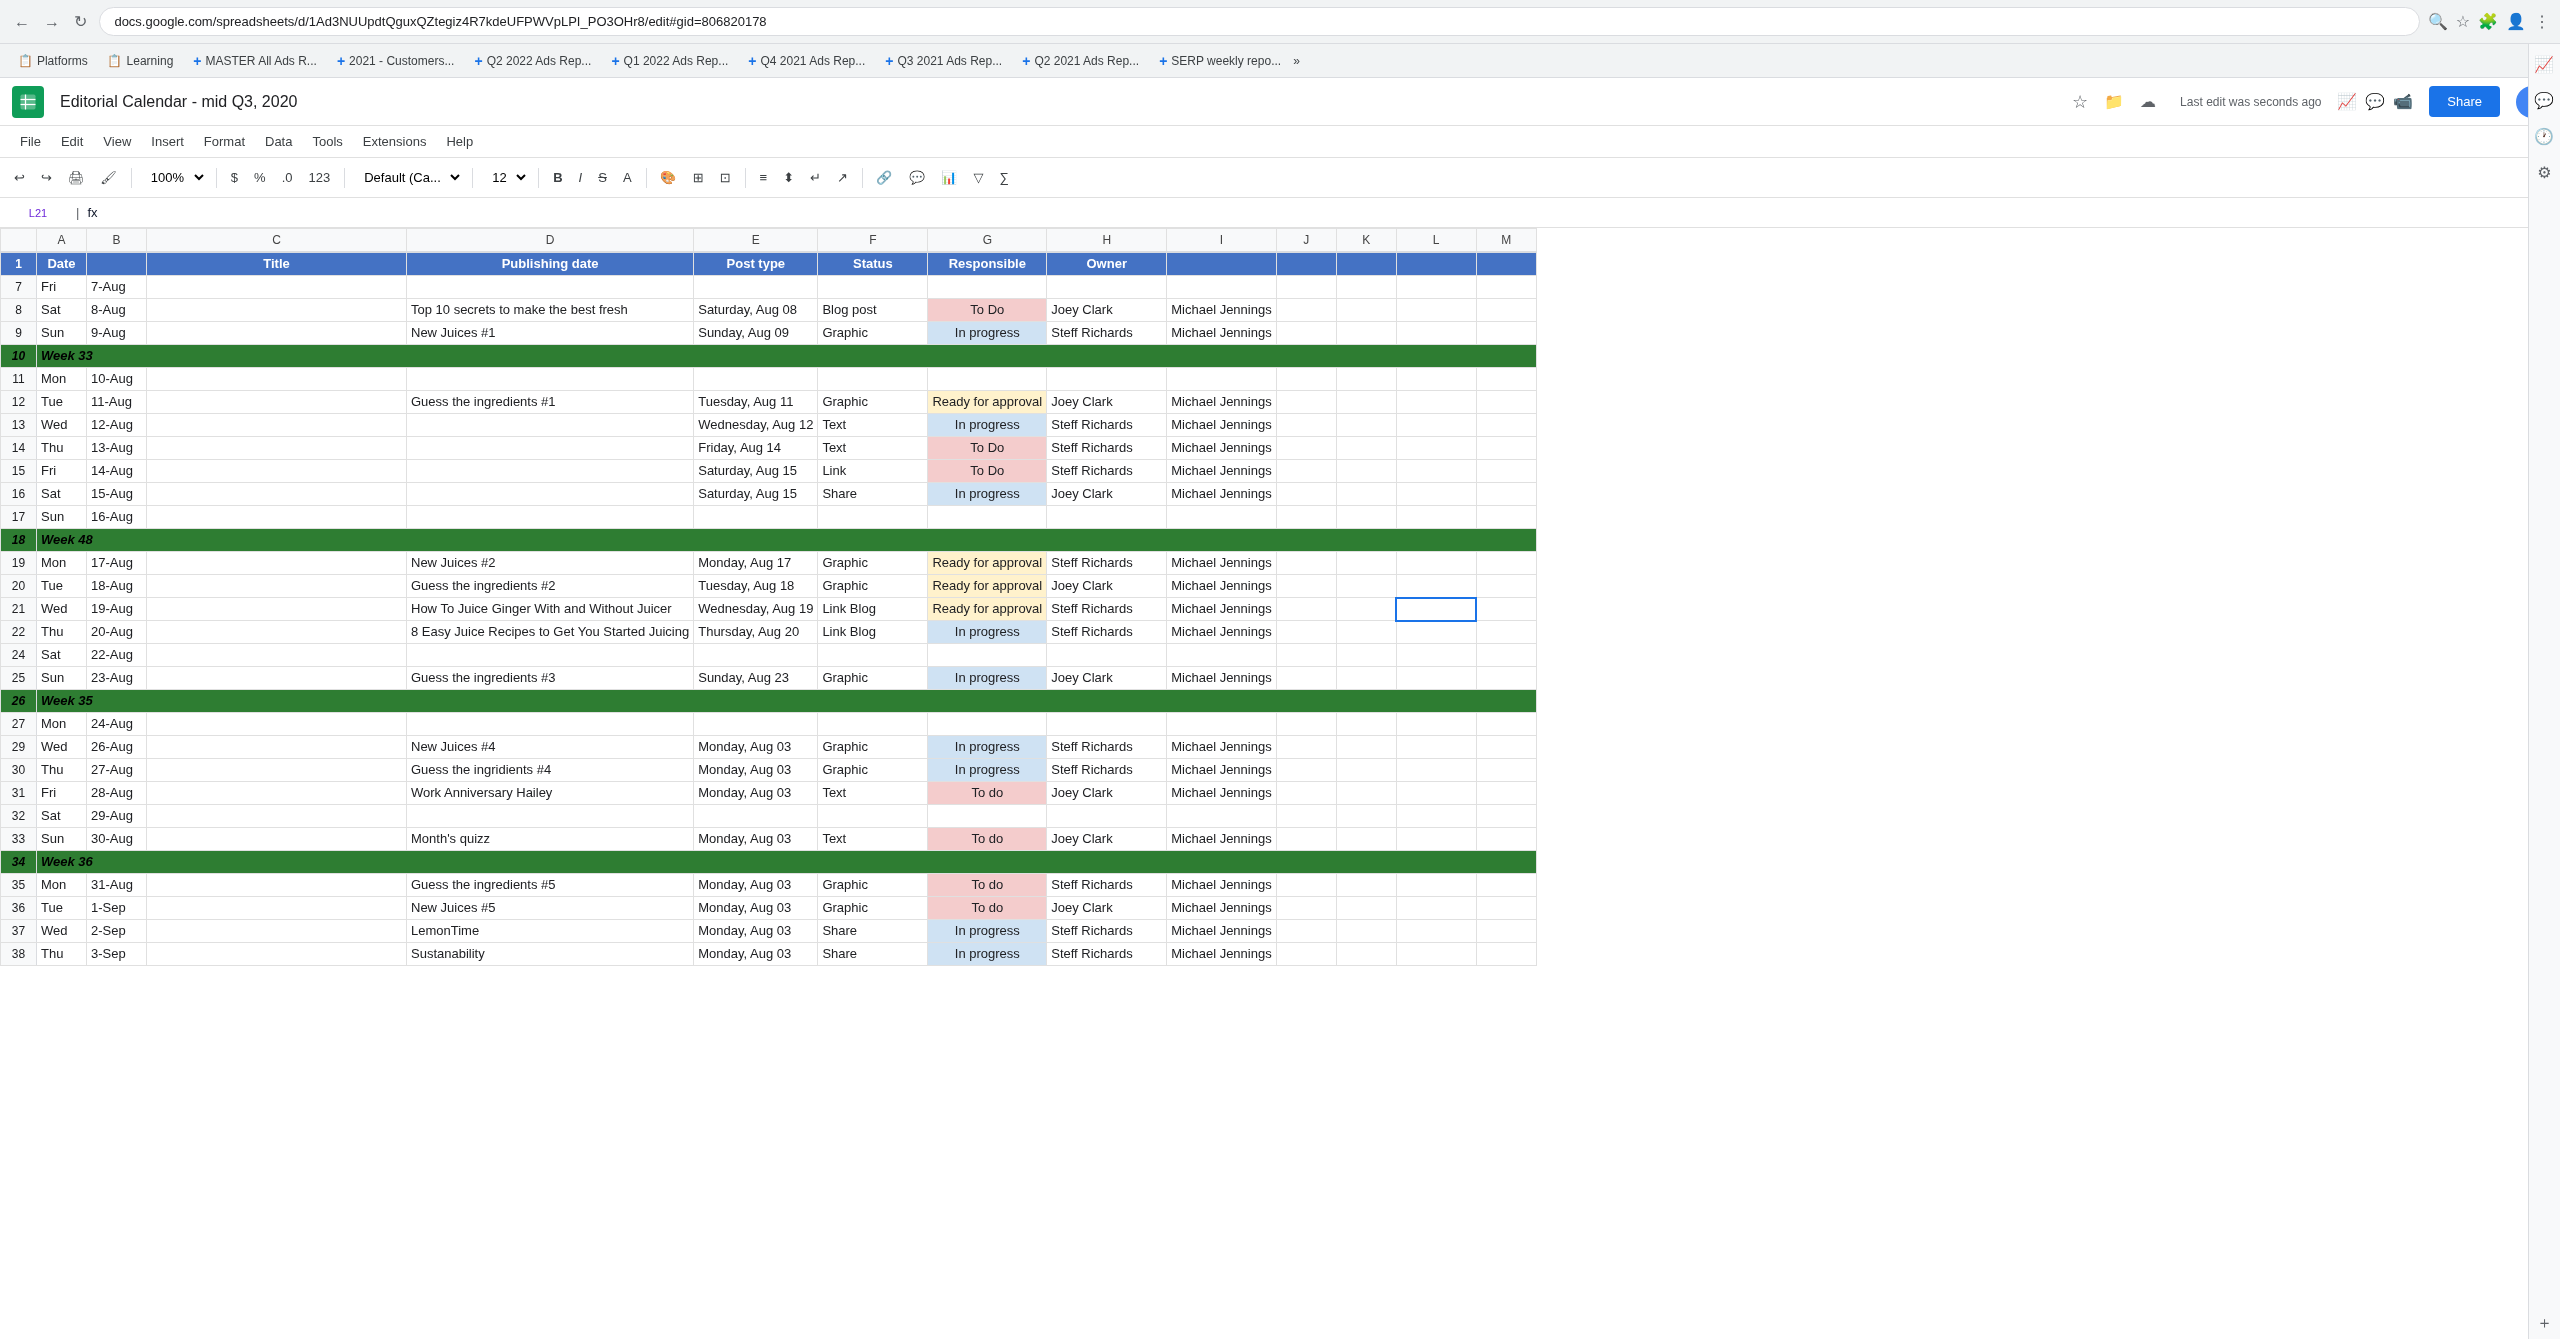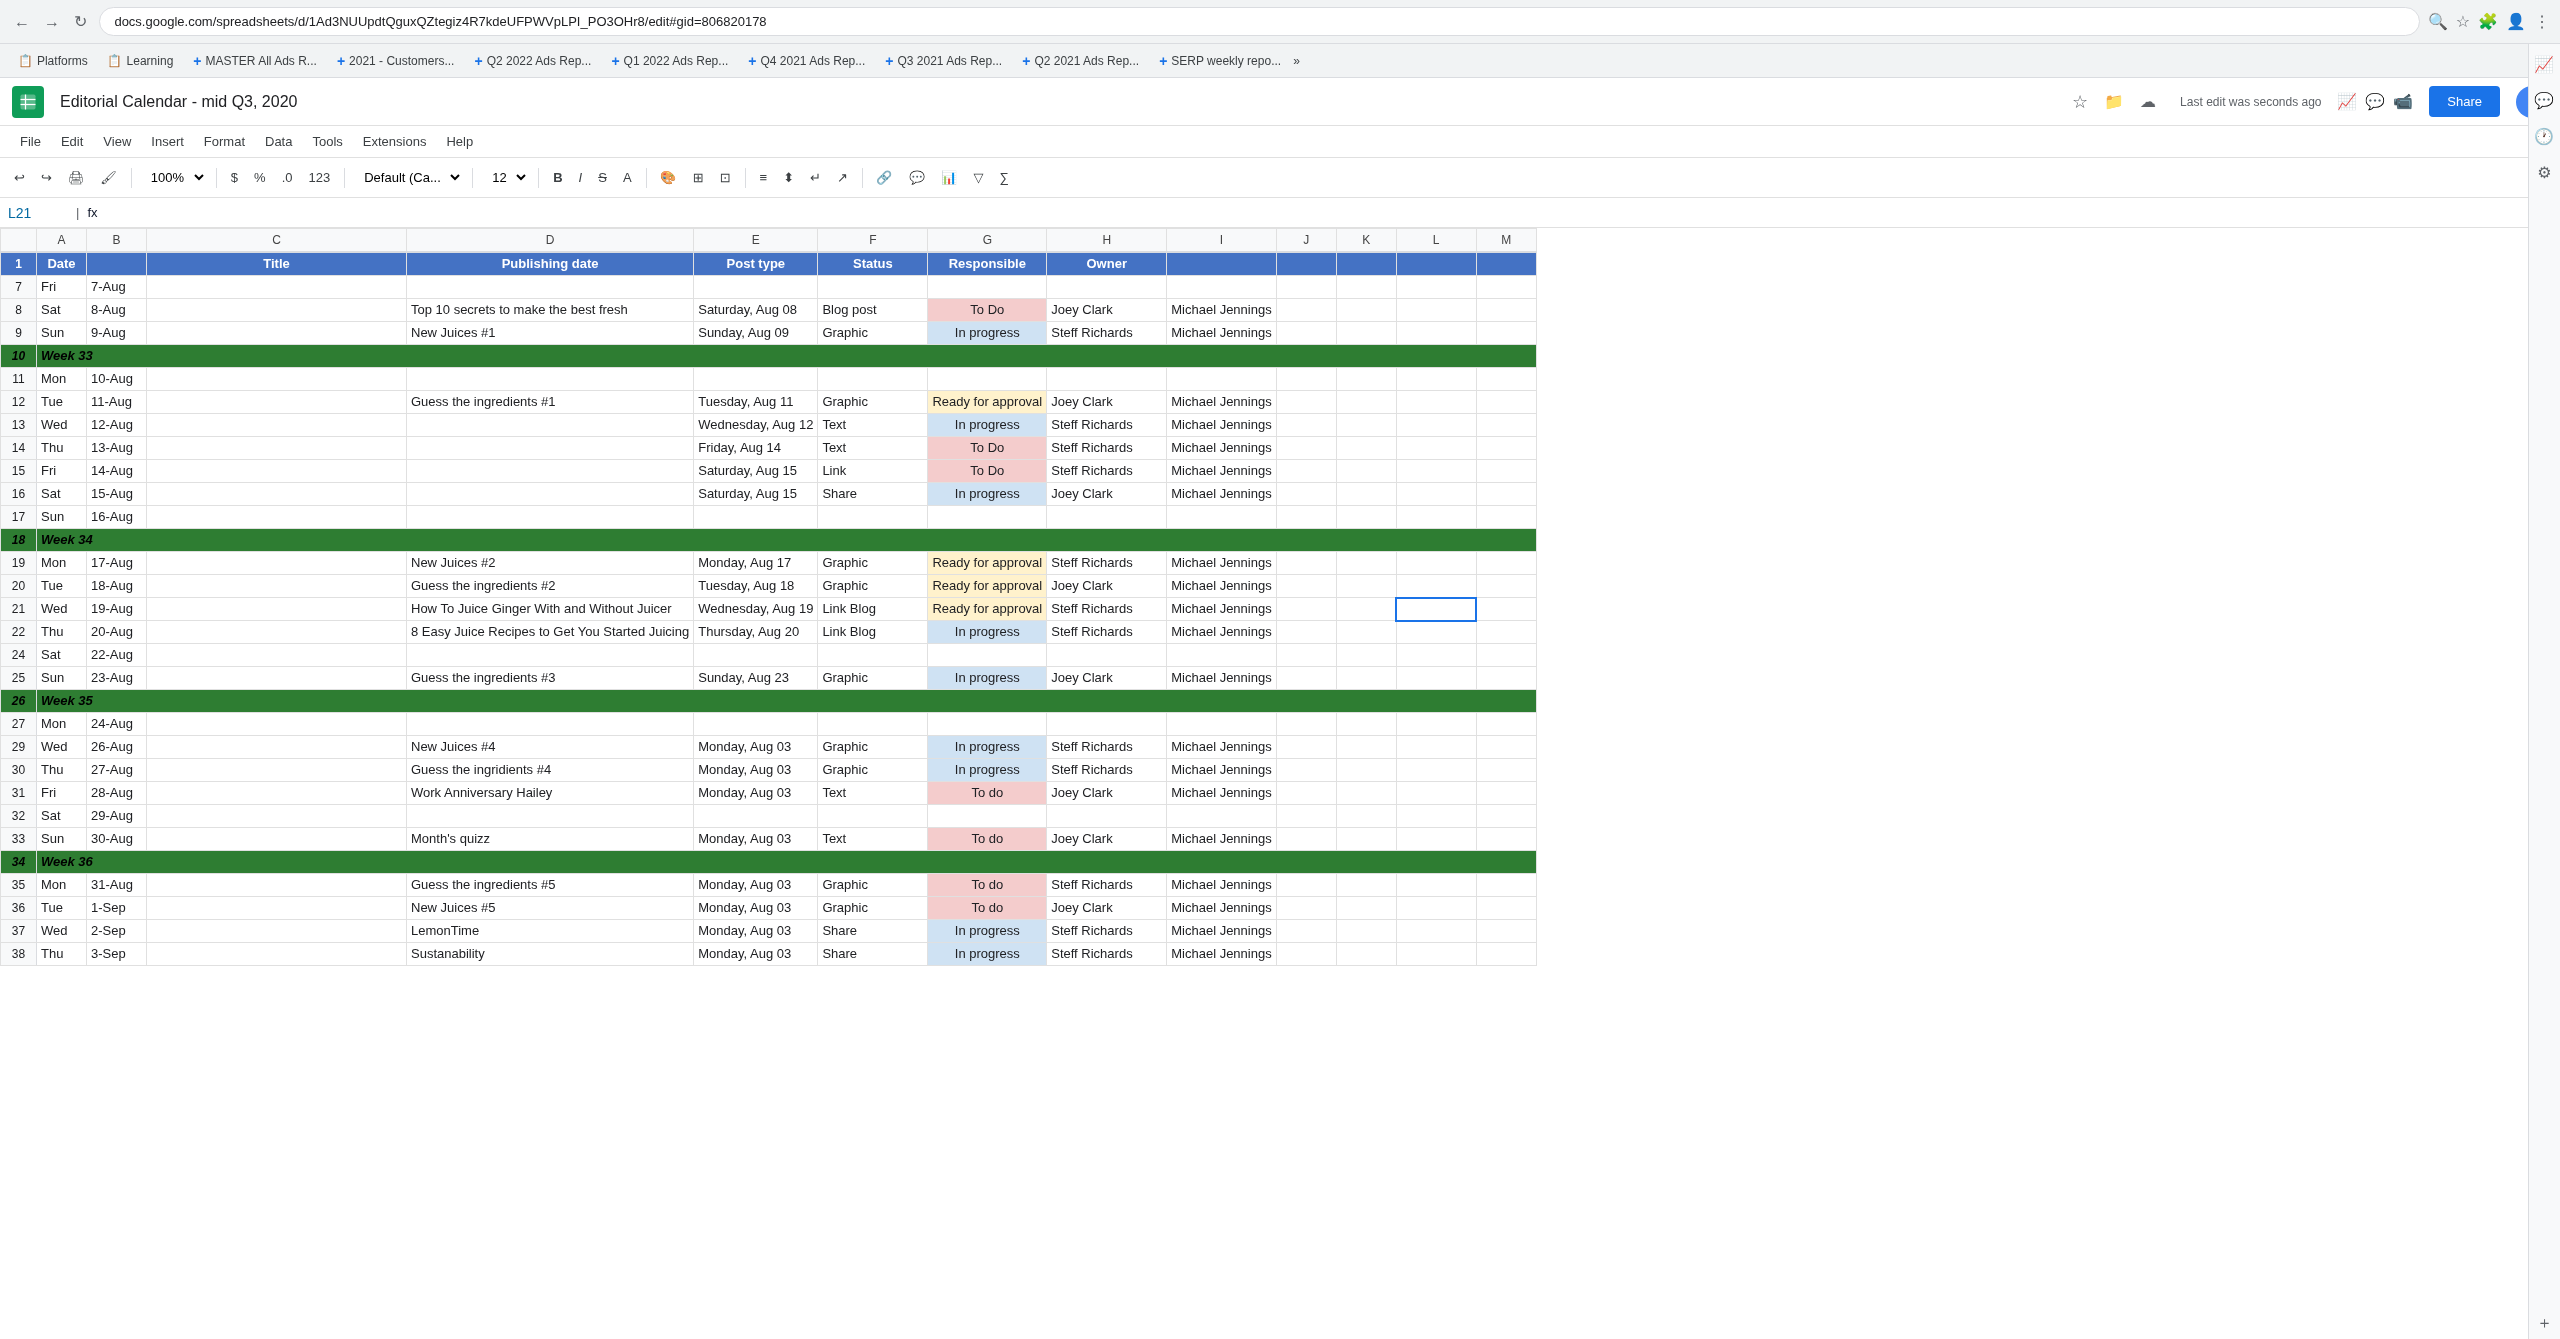--- a/index.html
+++ b/index.html
@@ -141,22 +141,23 @@
       align-items: center;
       padding: 2px 8px;
       gap: 8px;
       border-bottom: 1px solid #e0e0e0;
       height: 30px;
       background: #fff;
     }
     .cell-ref {
       width: 60px;
       border: none;
-      font-size: 14px;
-      color: #0369a1;
+      font-size: 11px;
+      color: #6d28d9;
+      text-align: center;
     }
     .formula-input {
       flex: 1;
       border: none;
       font-size: 13px;
       color: #3c4043;
       outline: none;
     }
 
     
@@ -644,21 +645,21 @@
             <td></td>
             <td></td>
             <td></td>
             <td></td>
             <td></td>
             <td></td>
             <td></td>
           </tr>
           <tr class="week-row">
             <td class="row-header">18</td>
-            <td colspan="13">Week 34</td>
+            <td colspan="13">Week 48</td>
           </tr>
           <tr class="data-row">
             <td class="row-header">19</td>
             <td>Mon</td>
             <td>17-Aug</td>
             <td></td>
             <td>New Juices #2</td>
             <td>Monday, Aug 17</td>
             <td>Graphic</td>
             <td class="status-ready">Ready for approval</td>

